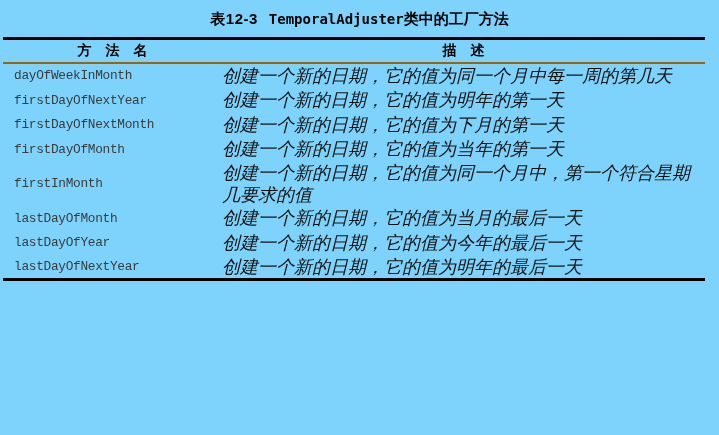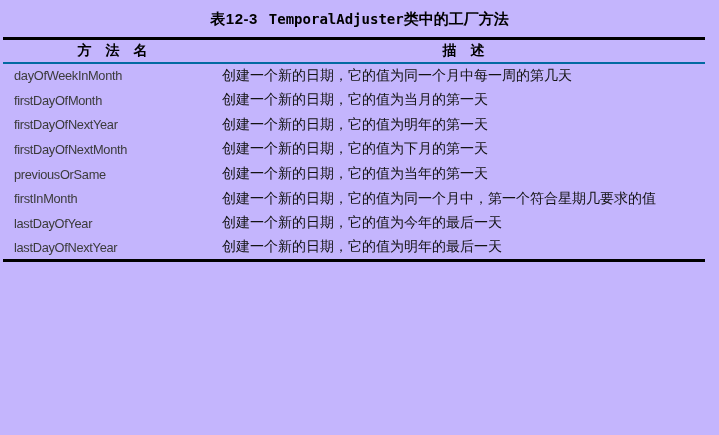--- a/index.html
+++ b/index.html
@@ -1,19 +1,19 @@
 <!DOCTYPE html>
 <html><head>
 <meta charset="utf-8">
 <style>
   html, body { margin: 0; padding: 0; background: #e8e8e8; }
   .page {
     width: 719px;
     height: 435px;
-    background: #c4b5fd;
+    background: #7dd3fc;
     overflow: hidden;
     position: relative;
   }
   .caption {
     padding-top: 10px;
     height: 17px;
     line-height: 17px;
     text-align: center;
     font-weight: bold;
     font-size: 15px;
@@ -32,44 +32,45 @@
     border-collapse: collapse;
     table-layout: fixed;
     border-top: 3px solid #000000;
     border-bottom: 3px solid #000000;
   }
   col.c-method { width: 219px; }
   col.c-desc   { width: 483px; }
   thead th {
     height: 22px;
     padding: 0;
-    border-bottom: 2px solid #0369a1;
+    border-bottom: 2px solid #a16207;
     font-family: "Liberation Sans", sans-serif;
     font-size: 14px;
     font-weight: bold;
     color: #000000;
     text-align: center;
     white-space: pre;
     vertical-align: middle;
   }
   tbody tr { height: 24.7px; }
   tbody td { padding: 0; vertical-align: middle; }
   td.method {
     padding-left: 11px;
-    font-family: Liberation Sans, sans-serif;
+    font-family: Liberation Mono, monospace;
     font-size: 12.8px;
     letter-spacing: -0.3px;
     color: #3b3b3b;
     white-space: nowrap;
   }
   td.desc {
     font-family: "Liberation Serif", serif;
-    font-size: 14px;
+    font-size: 18px;
     line-height: 22px;
     color: #121212;
+    font-style: italic;
   }
 </style>
 </head>
 <body>
 
 <div class="page">
 
   <div class="caption">
     <span class="label">表12-3</span><span class="code">TemporalAdjuster</span><span>类中的工厂方法</span>
   </div>
@@ -84,38 +85,38 @@
         <th>方　法　名</th>
         <th>描　述</th>
       </tr>
     </thead>
     <tbody>
         <tr>
           <td class="method">dayOfWeekInMonth</td>
           <td class="desc">创建一个新的日期，它的值为同一个月中每一周的第几天</td>
         </tr>
         <tr>
-          <td class="method">firstDayOfMonth</td>
-          <td class="desc">创建一个新的日期，它的值为当月的第一天</td>
-        </tr>
-        <tr>
           <td class="method">firstDayOfNextYear</td>
           <td class="desc">创建一个新的日期，它的值为明年的第一天</td>
         </tr>
         <tr>
           <td class="method">firstDayOfNextMonth</td>
           <td class="desc">创建一个新的日期，它的值为下月的第一天</td>
         </tr>
         <tr>
-          <td class="method">previousOrSame</td>
+          <td class="method">firstDayOfMonth</td>
           <td class="desc">创建一个新的日期，它的值为当年的第一天</td>
         </tr>
         <tr>
           <td class="method">firstInMonth</td>
           <td class="desc">创建一个新的日期，它的值为同一个月中，第一个符合星期几要求的值</td>
+        </tr>
+        <tr>
+          <td class="method">lastDayOfMonth</td>
+          <td class="desc">创建一个新的日期，它的值为当月的最后一天</td>
         </tr>
         <tr>
           <td class="method">lastDayOfYear</td>
           <td class="desc">创建一个新的日期，它的值为今年的最后一天</td>
         </tr>
         <tr>
           <td class="method">lastDayOfNextYear</td>
           <td class="desc">创建一个新的日期，它的值为明年的最后一天</td>
         </tr>
       </tbody>

